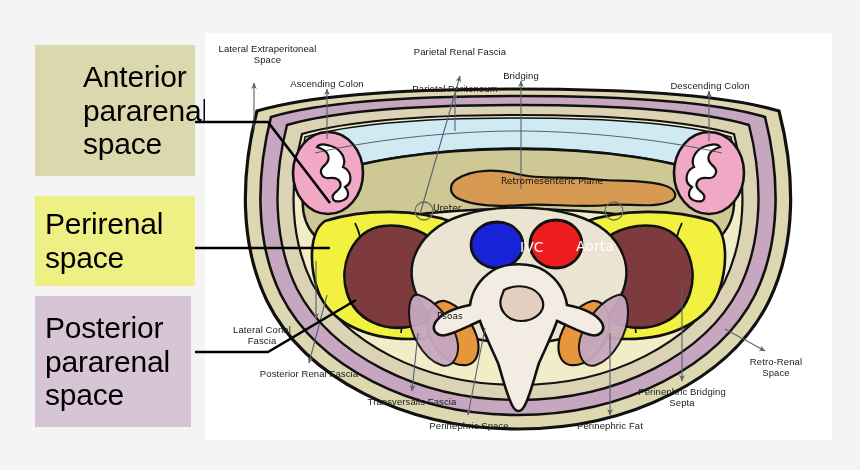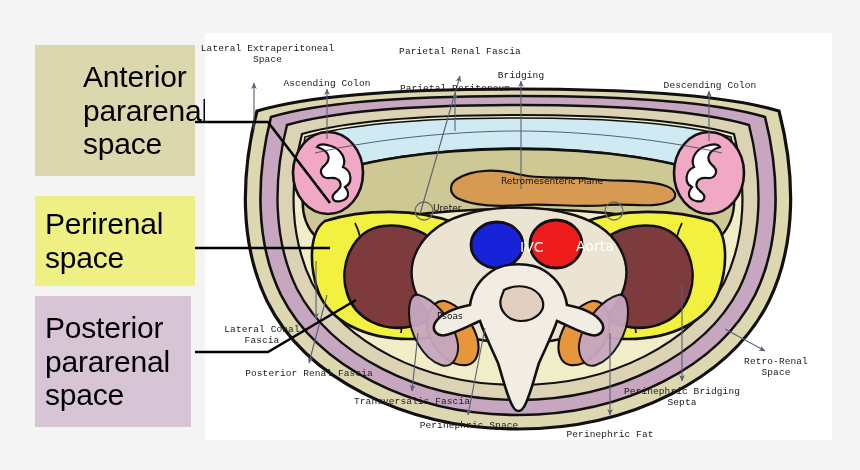--- a/index.html
+++ b/index.html
@@ -32,21 +32,21 @@
     position:absolute;left:205px;top:33px;width:627px;height:407px;
     background:#ffffff;
   }
   #fig{position:absolute;left:0;top:0;width:627px;height:407px;}
 
   
   #connectors{position:absolute;left:0;top:0;width:860px;height:470px;pointer-events:none;}
 
   .anno{
     position:absolute;
-    font-family:Liberation Mono, monospace;
+    font-family:Liberation Sans, sans-serif;
     font-size:9.5px;
     color:#1a1a1a;
     white-space:nowrap;
     line-height:1.18;
     letter-spacing:0.1px;
   }
   .anno.ctr{text-align:center;}
   .inner-lbl{
     position:absolute;
     font-family:"DejaVu Sans", sans-serif;
@@ -282,21 +282,21 @@
     </div>
 
     <div class="anno ctr" style="left:129px;top:363px;width:156px;">
       <span>Transversalis Fascia</span>
     </div>
 
     <div class="anno ctr" style="left:194px;top:387px;width:140px;">
       <span>Perinephric Space</span>
     </div>
 
-    <div class="anno ctr" style="left:341px;top:396px;width:128px;">
+    <div class="anno ctr" style="left:341px;top:387px;width:128px;">
       <span>Perinephric Fat</span>
     </div>
 
     <div class="anno ctr" style="left:413px;top:353px;width:128px;">
       <span>Perinephric Bridging</span><br>
       <span>Septa</span>
     </div>
 
     <div class="anno ctr" style="left:525px;top:323px;width:92px;">
       <span>Retro-Renal</span><br>

